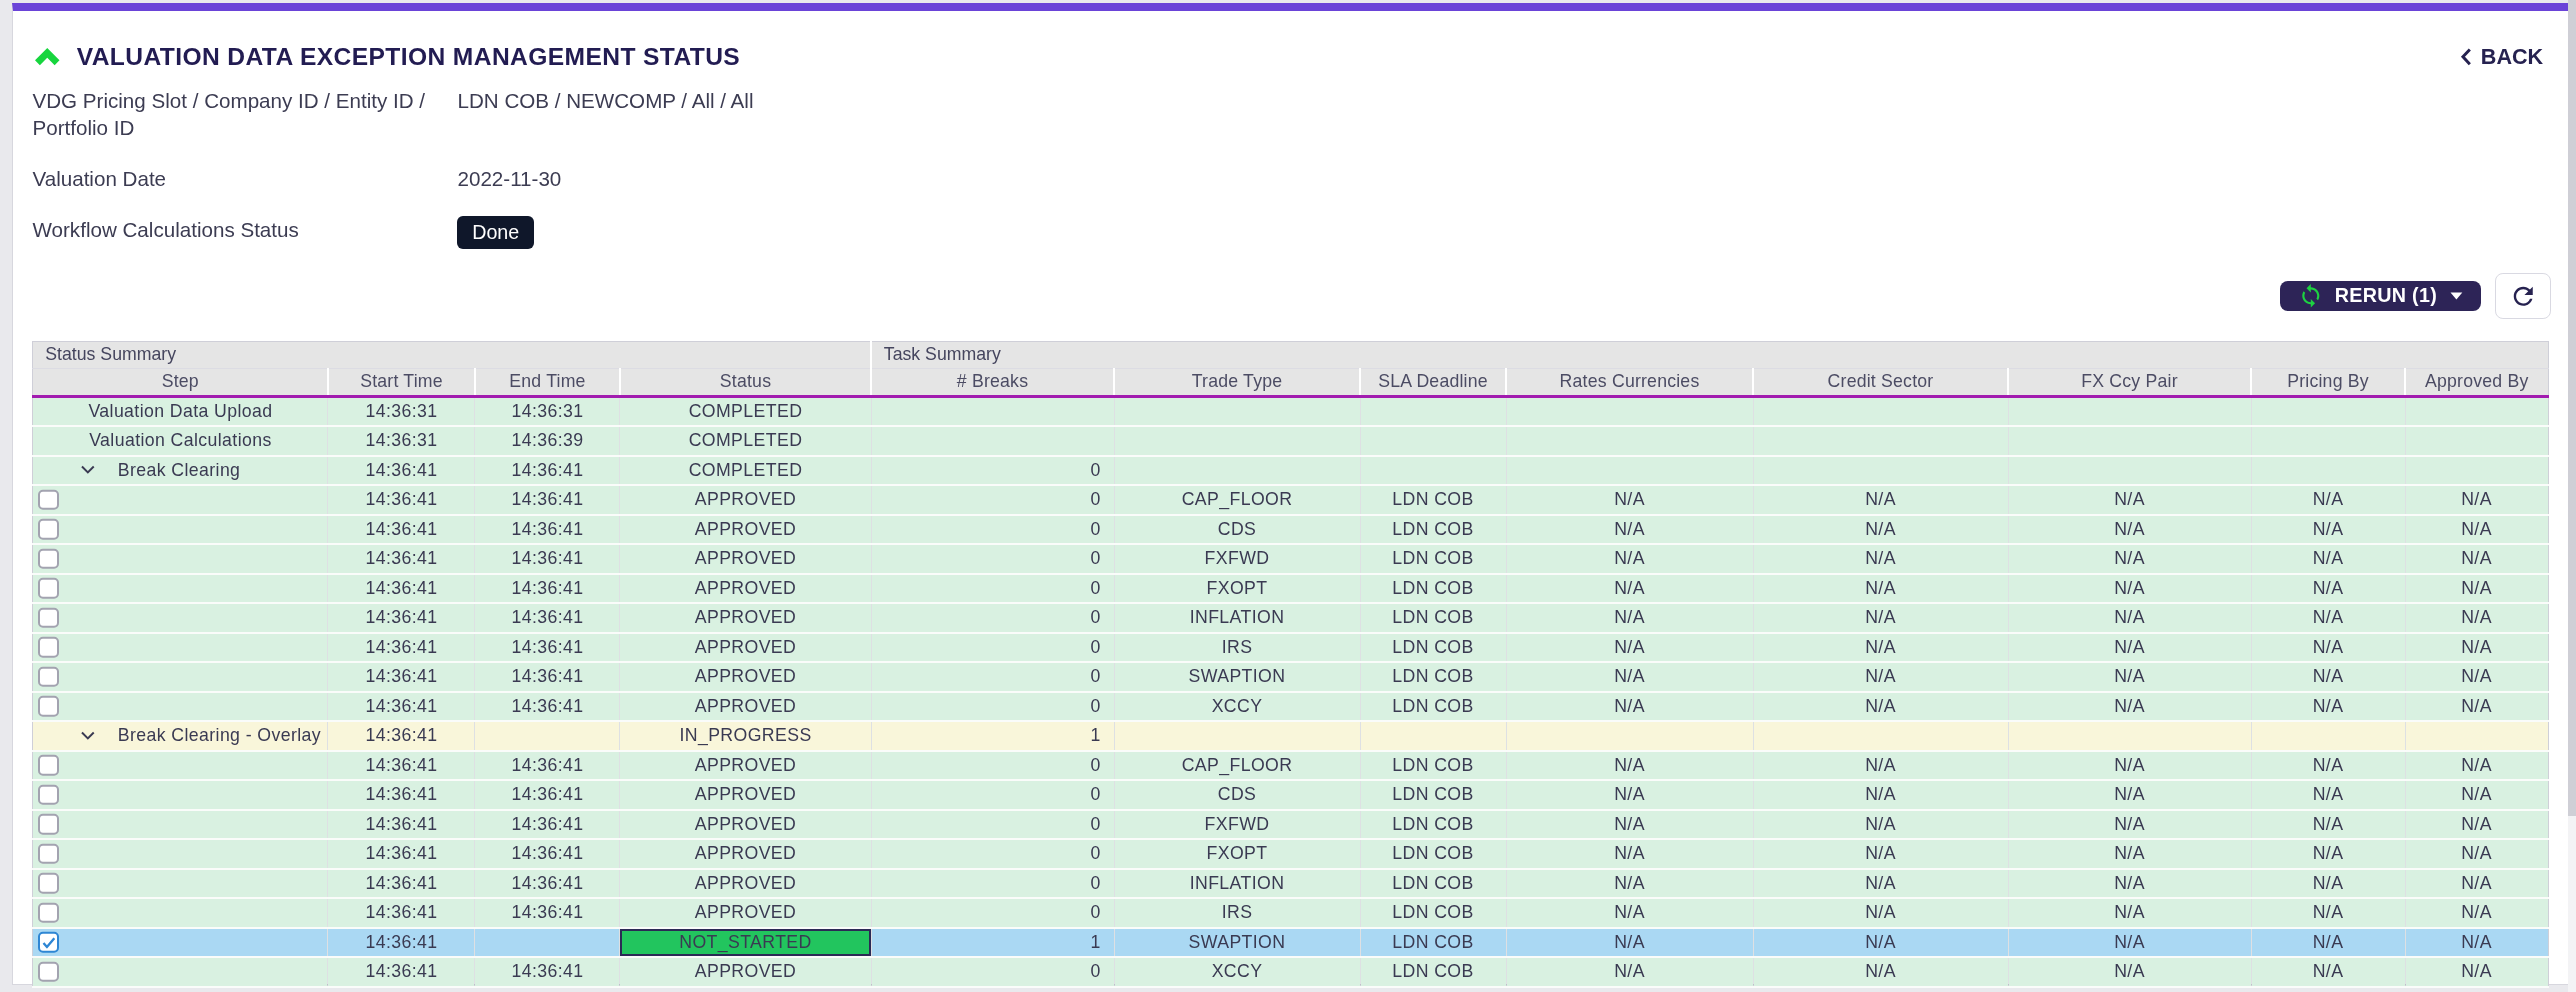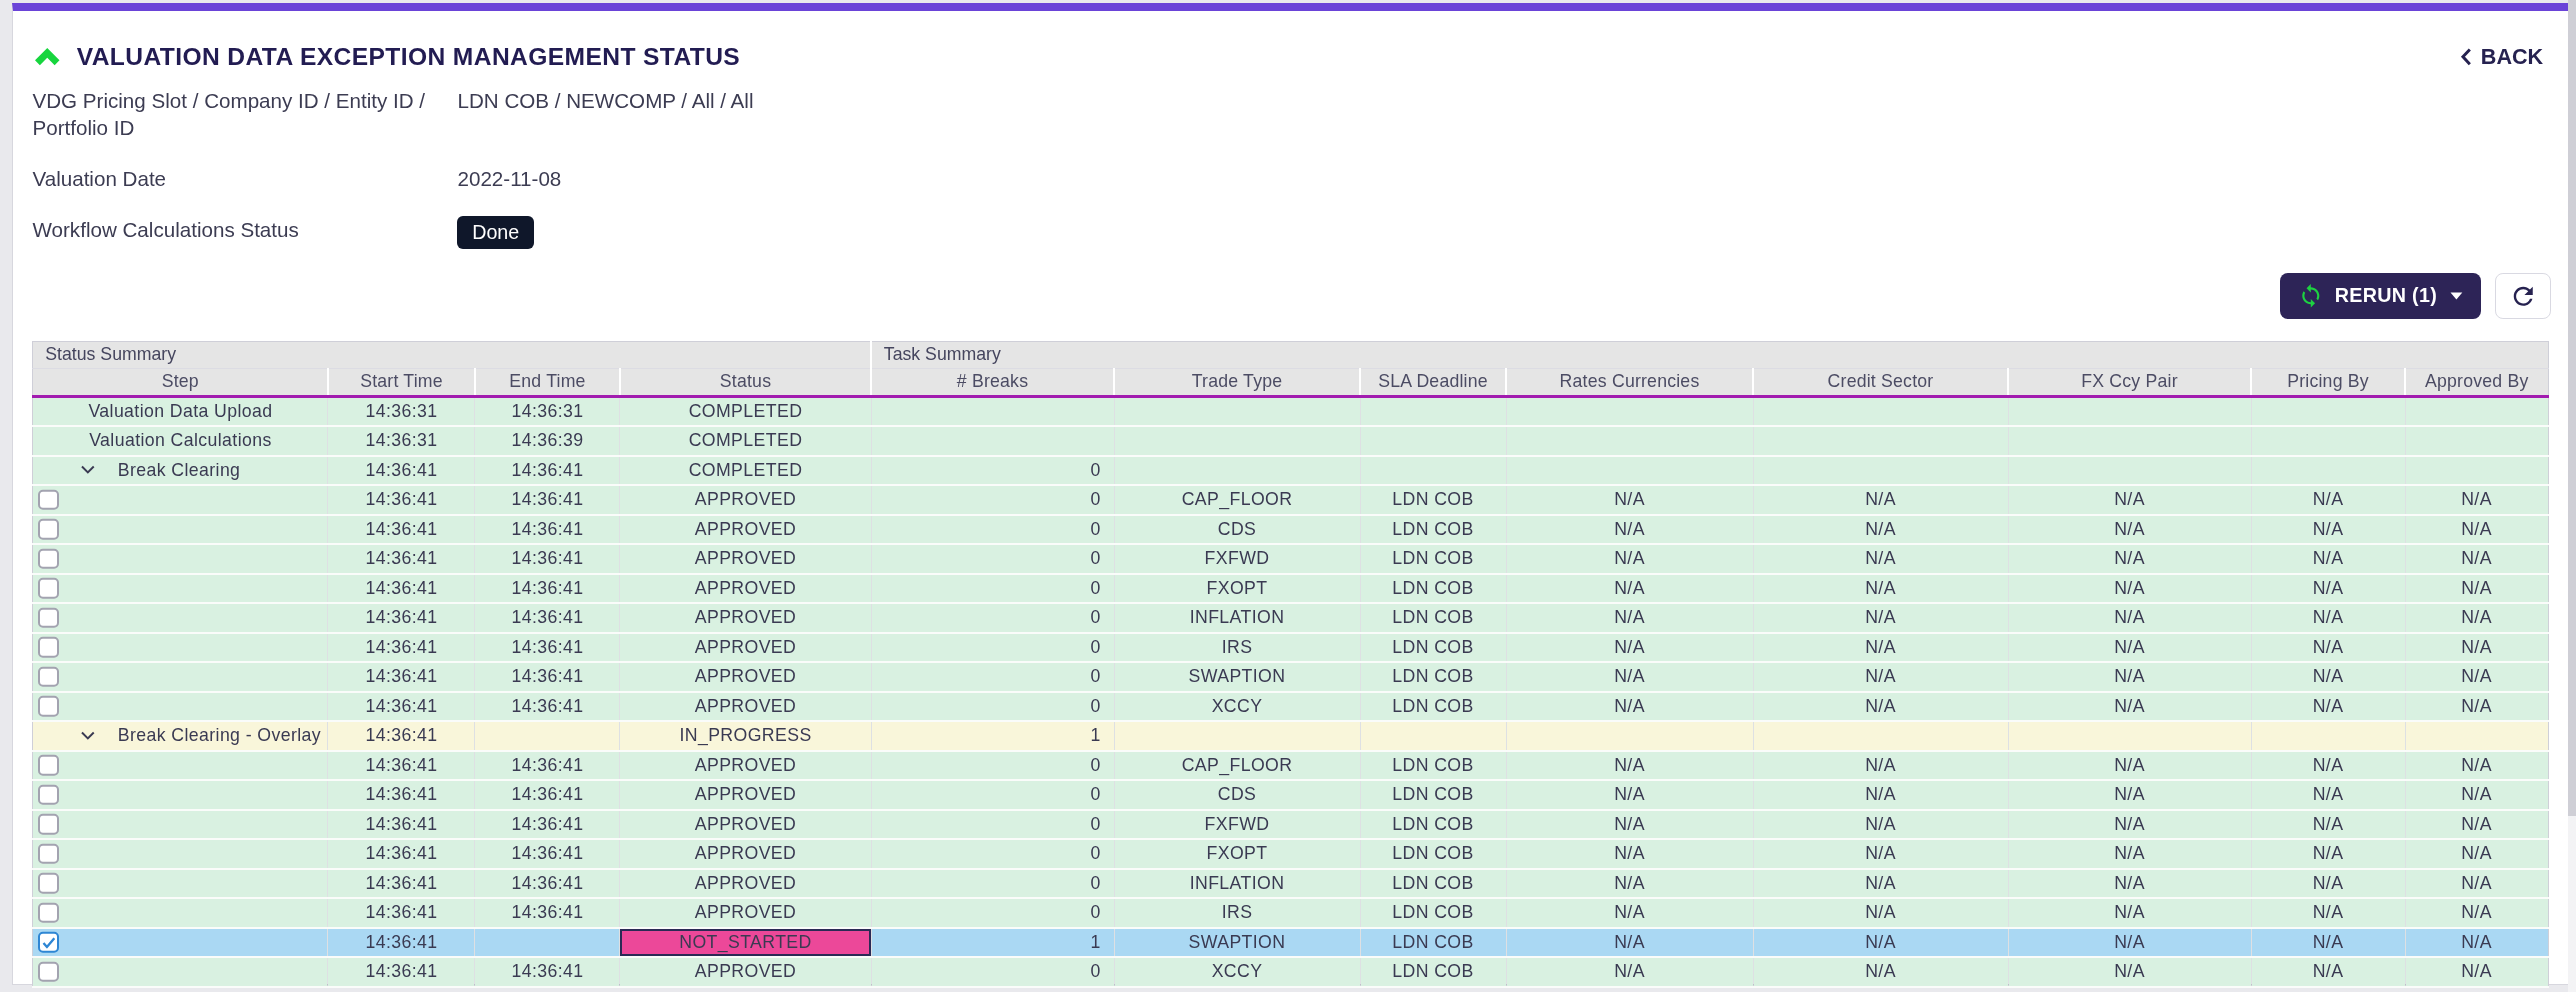--- a/index.html
+++ b/index.html
@@ -19,21 +19,21 @@
   .page-title{margin:0;font-size:24.6px;font-weight:bold;color:#221c52;letter-spacing:0.4px;}
   .back-link{display:flex;align-items:center;gap:8.8px;font-size:21.6px;font-weight:bold;color:#262250;cursor:pointer;margin-right:7.9px;}
   
   .info-section{margin-top:13.8px;}
   .info-row{display:flex;align-items:flex-start;margin-bottom:23.6px;}
   .info-label{width:425px;font-size:20.6px;color:#3c3c52;line-height:1.32;}
   .info-value{font-size:20.6px;color:#3c3c52;line-height:1.32;}
   .badge{display:inline-block;background:#0f172a;color:#fff;font-size:19.7px;line-height:1;padding:6.9px 14.7px;border-radius:5.9px;}
   
   .toolbar-row{display:flex;justify-content:flex-end;align-items:center;gap:13.8px;margin-top:5.9px;}
-  .rerun-btn{height:46px;background:#2d2457;border:none;border-radius:7.9px;color:#fff;
+  .rerun-btn{height:30px;background:#2d2457;border:none;border-radius:7.9px;color:#fff;
     font-family:inherit;font-weight:bold;font-size:19.7px;letter-spacing:0.3px;
     display:flex;align-items:center;gap:10.8px;padding:0 18.7px;cursor:pointer;}
   .refresh-btn{width:56px;height:46px;background:#fff;border:1px solid #d9d9e2;border-radius:7.9px;
     display:flex;align-items:center;justify-content:center;cursor:pointer;}
   
   .grid-wrap{margin-top:21.6px;}
   table.grid{border-collapse:collapse;table-layout:fixed;width:2514px;border:1px solid #cfcfd8;}
   thead th{background:#e5e5e5;font-weight:normal;height:27.5px;box-sizing:border-box;}
   tr.group-row th{font-size:17.7px;color:#45455e;text-align:left;padding-left:11.8px;
     border-right:2px solid #fff;border-bottom:1px solid #dcdce3;}
@@ -46,21 +46,21 @@
     height:27.5px;box-sizing:content-box;font-size:17.7px;color:#3a3a52;text-align:center;
     letter-spacing:0.4px;white-space:nowrap;overflow:hidden;padding:0;
     border-right:1px solid rgba(105,115,128,.22);border-bottom:2px solid #fafcfa;
   }
   tbody td:last-child{border-right:none;}
   tr.tone-green td{background:#d9f1e1;}
   tr.tone-yellow td{background:#f9f6da;}
   tr.tone-selected td{background:#aad8f3;}
   td.breaks{text-align:right;padding-right:12.8px;}
   td.cell-focused{box-shadow:inset 0 0 0 2px #2b2a55;}
-  tr.tone-selected td.cell-focused{background:#ec4899;}
+  tr.tone-selected td.cell-focused{background:#22c55e;}
   .step-cell{position:relative;}
   .step-parent{display:flex;align-items:center;gap:21.6px;padding-left:47px;}
   .step-parent .chev{flex:0 0 auto;}
   .checkbox{
     position:absolute;left:4.9px;top:50%;transform:translateY(-50%);
     width:20.6px;height:20.6px;box-sizing:border-box;background:#fff;
     border:2px solid #a3a3b0;border-radius:4.9px;
     display:flex;align-items:center;justify-content:center;cursor:pointer;
   }
   .checkbox.checked{border-color:#2e86d4;}
@@ -92,21 +92,21 @@
     </div>
   </div>
 
   <div class="info-section">
     <div class="info-row">
       <div class="info-label">VDG Pricing Slot / Company ID / Entity ID / Portfolio ID</div>
       <div class="info-value">LDN COB / NEWCOMP / All / All</div>
     </div>
     <div class="info-row">
       <div class="info-label">Valuation Date</div>
-      <div class="info-value">2022-11-08</div>
+      <div class="info-value">2022-11-30</div>
     </div>
     <div class="info-row">
       <div class="info-label">Workflow Calculations Status</div>
       <div class="info-value"><span class="badge">Done</span></div>
     </div>
   </div>
 
   <div class="toolbar-row">
     <button class="rerun-btn">
       <span style="display:flex;">

